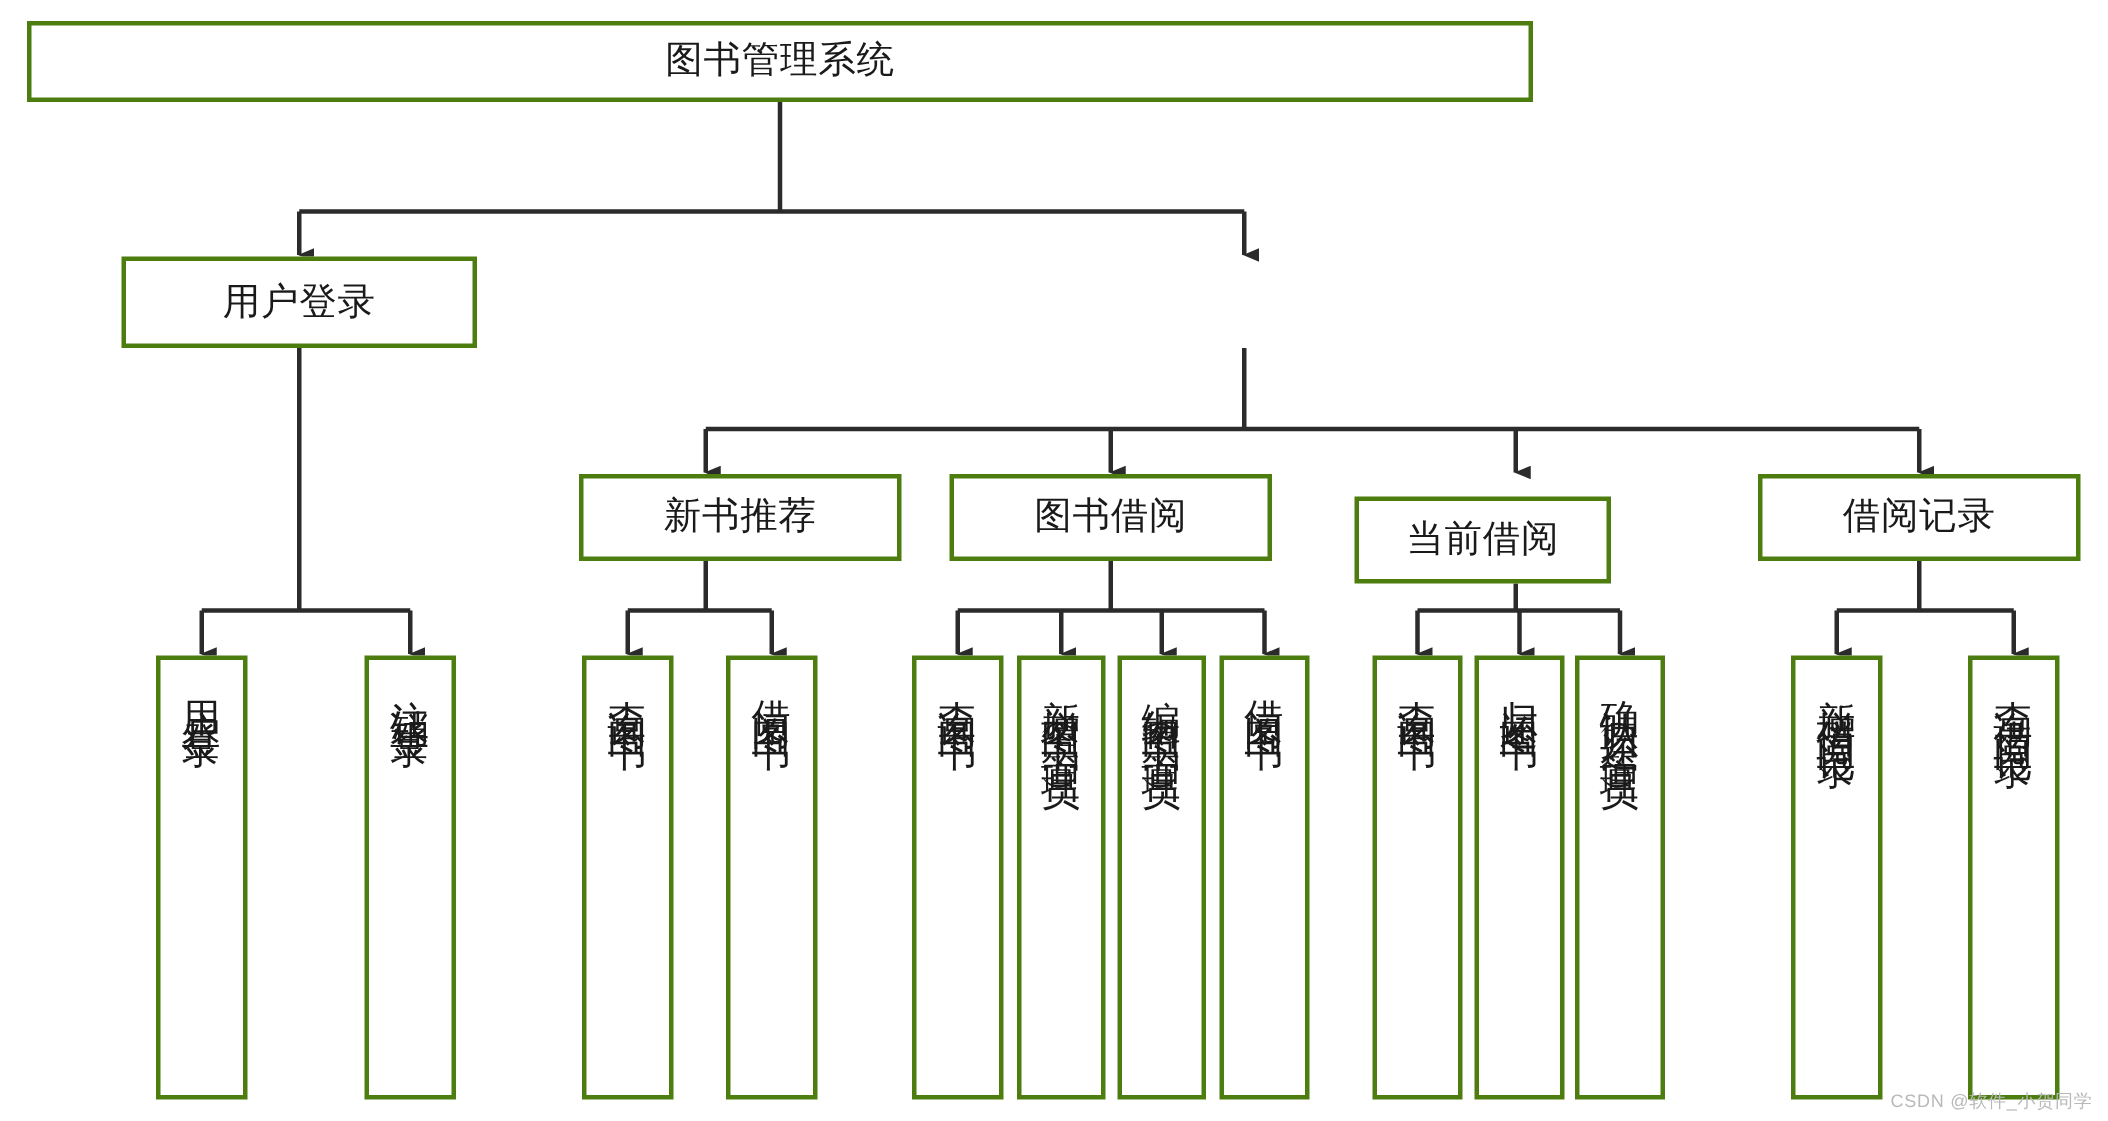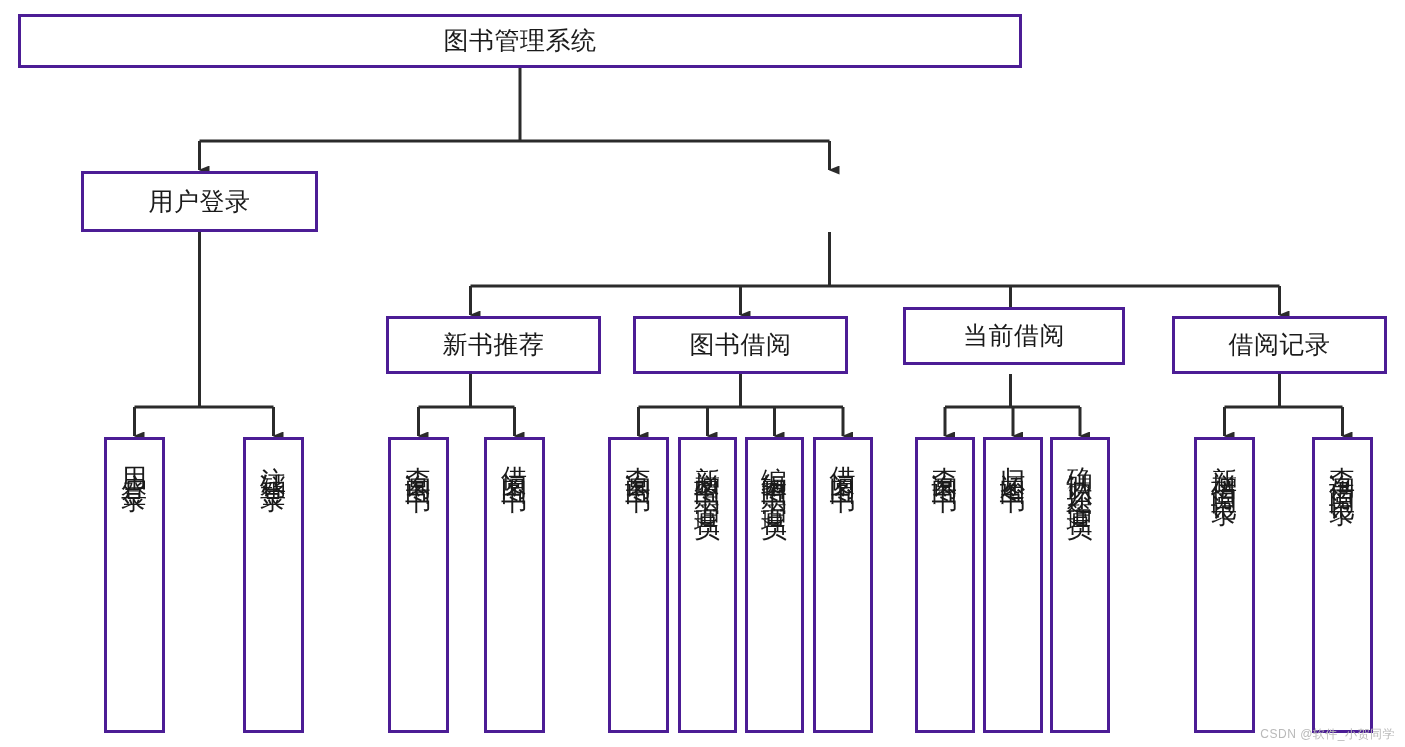--- a/index.html
+++ b/index.html
@@ -20,21 +20,21 @@
   #edge-layer {
     position: absolute;
     left: 0;
     top: 0;
     width: 1405px;
     height: 747px;
   }
   .node {
     position: absolute;
     box-sizing: border-box;
-    border: 3px solid #4c1d95;
+    border: 3px solid #4d7c0f;
     background: #ffffff;
     display: flex;
     align-items: center;
     justify-content: center;
     color: #1a1a1a;
     z-index: 2;
   }
   .node-label {
     display: block;
     text-align: center;
@@ -123,21 +123,21 @@
   <div class="node horizontal" style="left: 81px; top: 171px; width: 237px; height: 61px;">
     <span class="node-label">用户登录</span>
   </div>
 
   <div class="node horizontal" style="left: 363px; top: 316px; width: 215px; height: 58px; margin-left: 23px;">
     <span class="node-label">新书推荐</span>
   </div>
   <div class="node horizontal" style="left: 633px; top: 316px; width: 215px; height: 58px;">
     <span class="node-label">图书借阅</span>
   </div>
-  <div class="node horizontal" style="left: 903px; top: 307px; width: 222px; height: 58px; font-family: Liberation Serif, serif;">
+  <div class="node horizontal" style="left: 903px; top: 331px; width: 171px; height: 58px; font-family: Liberation Serif, serif;">
     <span class="node-label">当前借阅</span>
   </div>
   <div class="node horizontal" style="left: 1172px; top: 316px; width: 215px; height: 58px;">
     <span class="node-label">借阅记录</span>
   </div>
 
   <div class="node vertical" style="left: 104px; top: 437px; width: 61px; height: 296px;">
     <span class="node-label">用户登录</span>
   </div>
   <div class="node vertical" style="left: 243px; top: 437px; width: 61px; height: 296px;">

